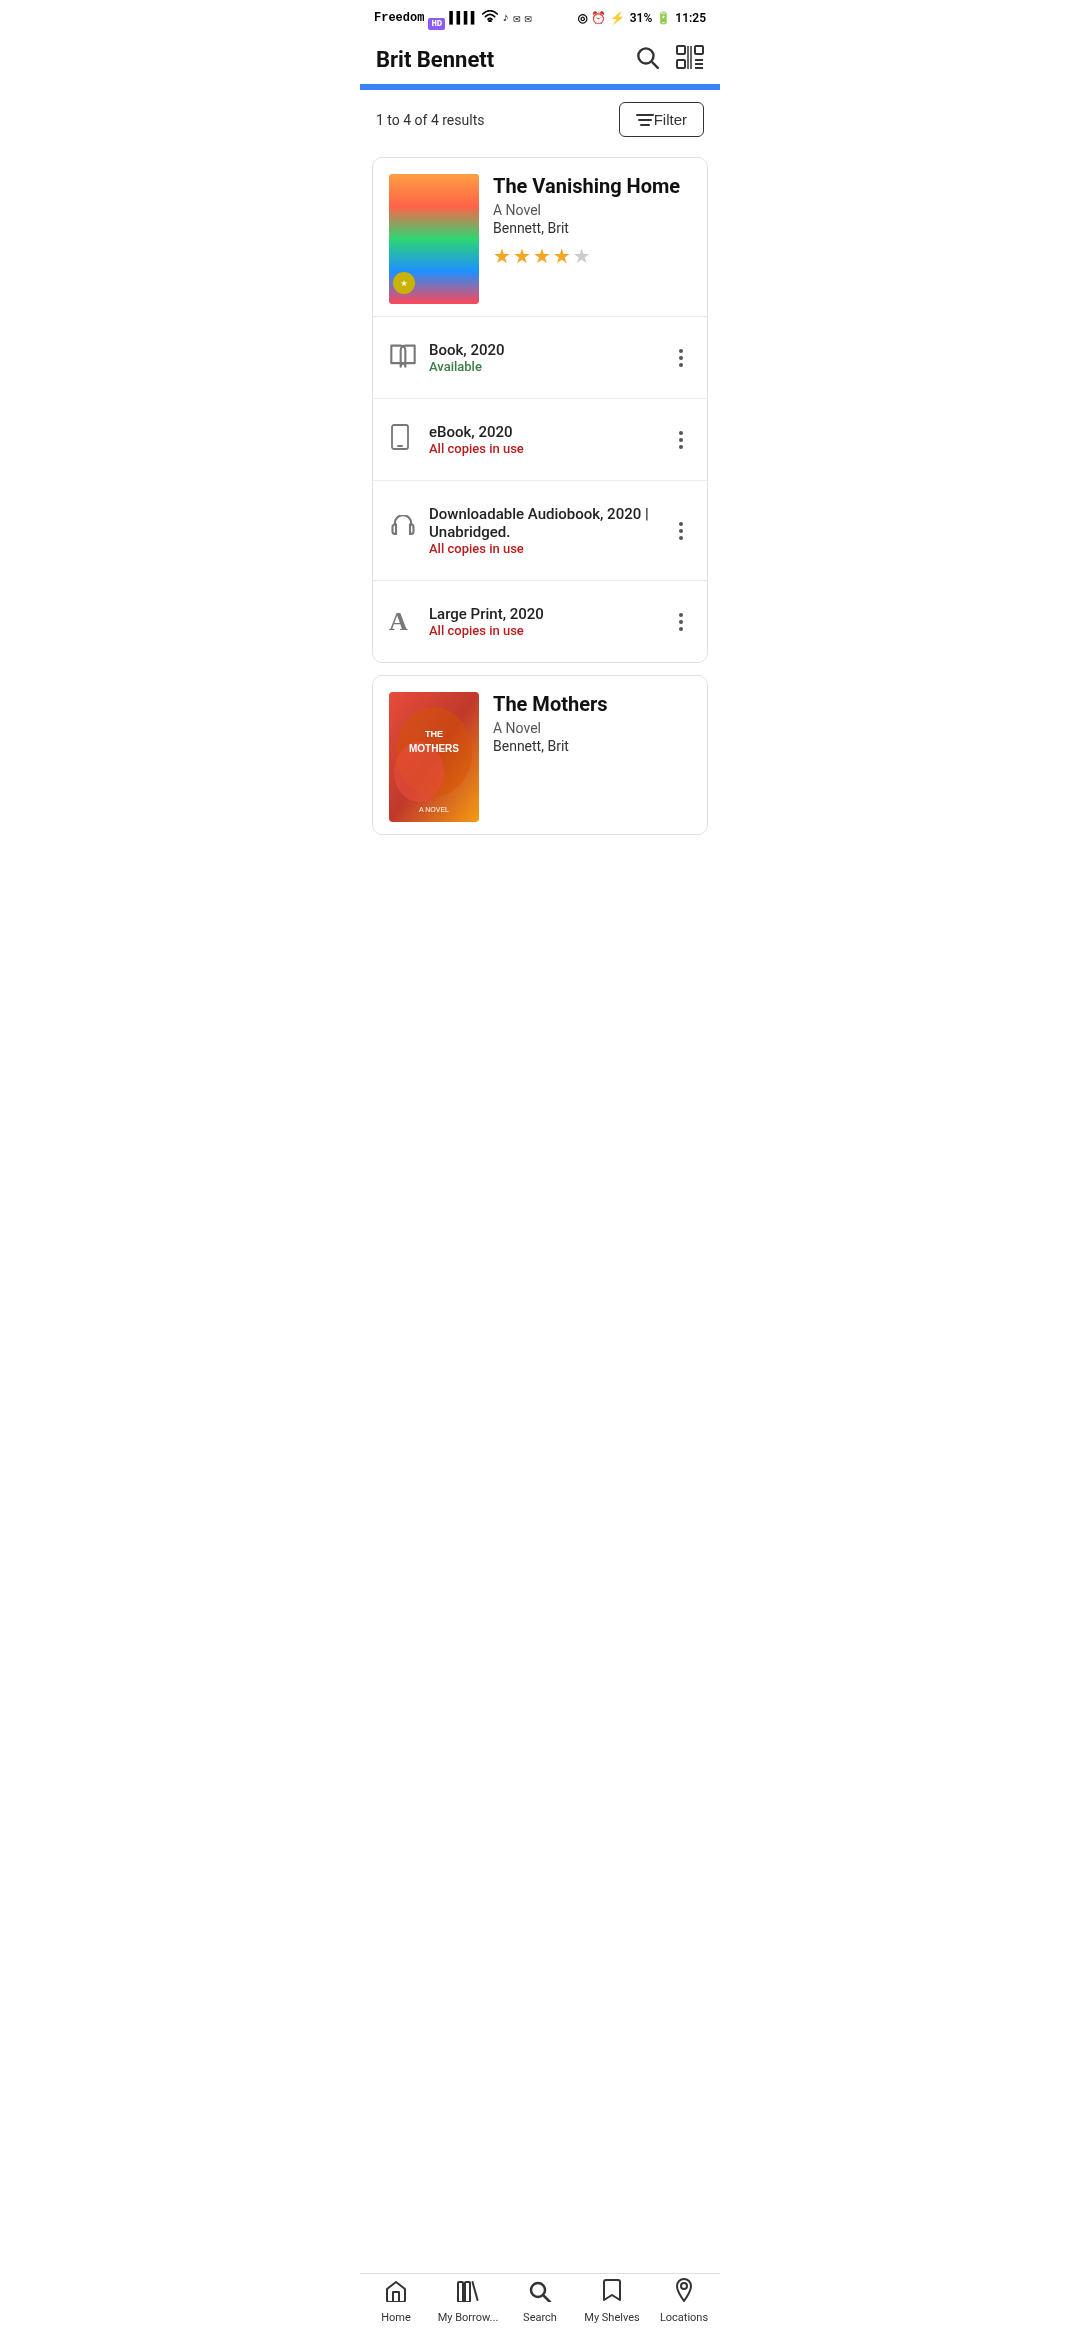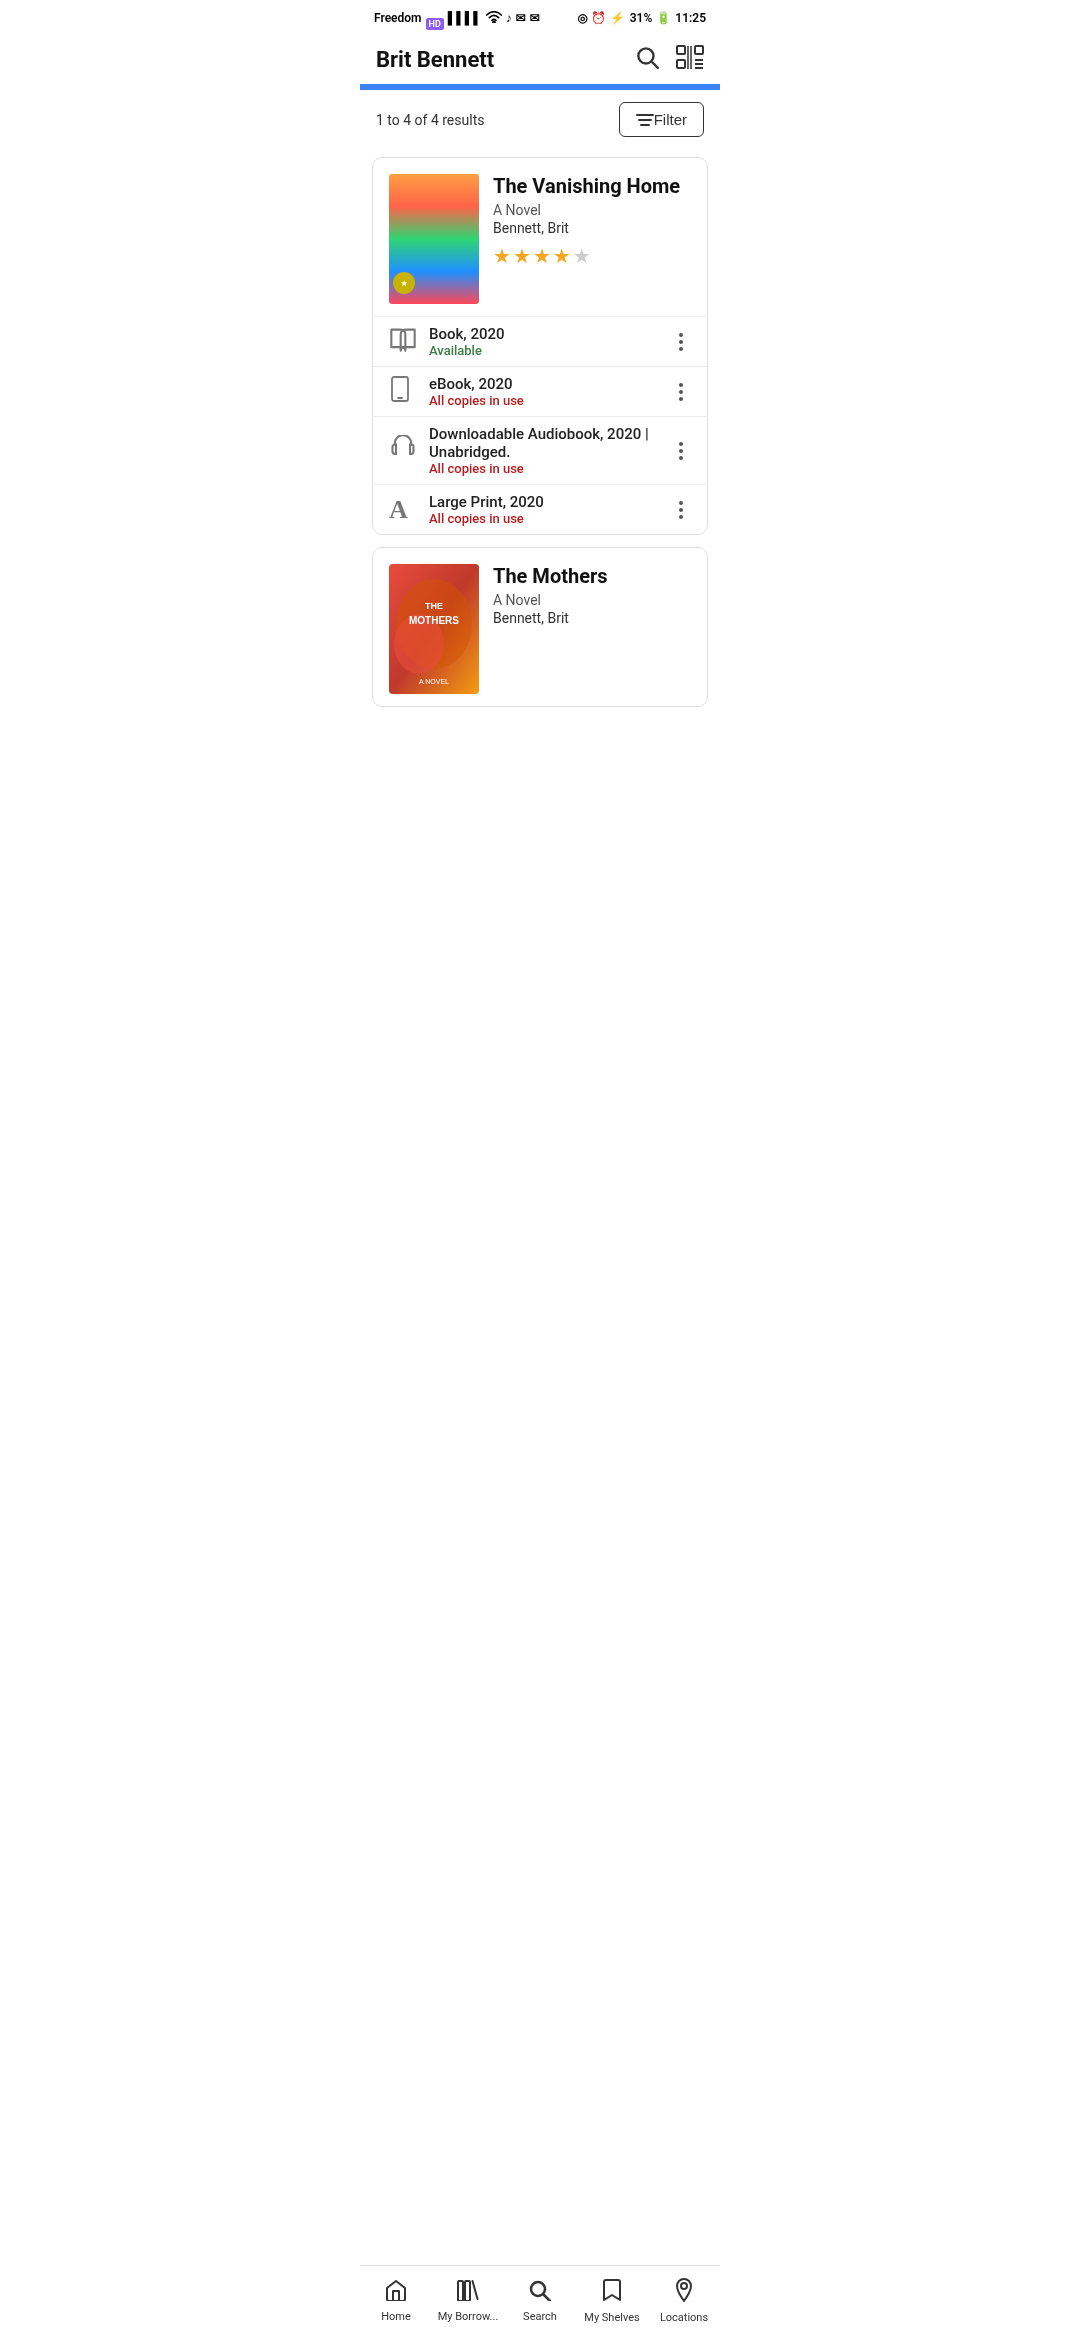--- a/index.html
+++ b/index.html
@@ -17,21 +17,21 @@
     
     .status-bar {
       background: #fff;
       display: flex;
       justify-content: space-between;
       align-items: center;
       padding: 6px 14px 4px;
       font-size: 12px;
       font-weight: 600;
     }
-    .status-left { display: flex; align-items: center; gap: 4px; }
+    .status-left { display: flex; align-items: center; gap: 4px; font-family: Liberation Mono, monospace; }
     .status-right { display: flex; align-items: center; gap: 4px; font-size: 12px; }
 
     
     .header {
       padding: 10px 16px 10px;
       display: flex;
       align-items: center;
       justify-content: space-between;
       border-bottom: 6px solid #3b82f6;
     }
@@ -103,21 +103,21 @@
     .book-subtitle { font-size: 14px; color: #555; margin-bottom: 2px; }
     .book-author { font-size: 14px; color: #333; margin-bottom: 8px; }
     .stars { display: flex; gap: 2px; margin-top: 6px; }
     .star-filled { color: #f5a623; font-size: 20px; }
     .star-empty { color: #ccc; font-size: 20px; }
 
     
     .format-row {
       display: flex;
       align-items: center;
-      padding: 8px 16px;
+      padding: 24px 16px;
       border-top: 1px solid #ececec;
     }
     .format-icon { width: 32px; color: #777; font-size: 22px; flex-shrink: 0; }
     .format-info { flex: 1; margin-left: 8px; }
     .format-type { font-size: 15px; color: #222; font-weight: 500; }
     .status-available { color: #3a7d44; font-size: 13px; font-weight: 500; }
     .status-in-use { color: #b91c1c; font-size: 13px; font-weight: 500; }
     .three-dots {
       font-size: 20px;
       color: #555;
@@ -137,22 +137,22 @@
     .bottom-nav {
       position: fixed;
       bottom: 0;
       left: 50%;
       transform: translateX(-50%);
       width: 360px;
       background: #fff;
       border-top: 1px solid #e0e0e0;
       display: flex;
       justify-content: space-around;
-      align-items: center;
-      padding: 12px 0 16px;
+      align-items: flex-end;
+      padding: 4px 0 16px;
     }
     .nav-item {
       display: flex;
       flex-direction: column;
       align-items: center;
       gap: 4px;
       cursor: pointer;
       flex: 1;
     }
     .nav-icon { font-size: 22px; color: #333; }

